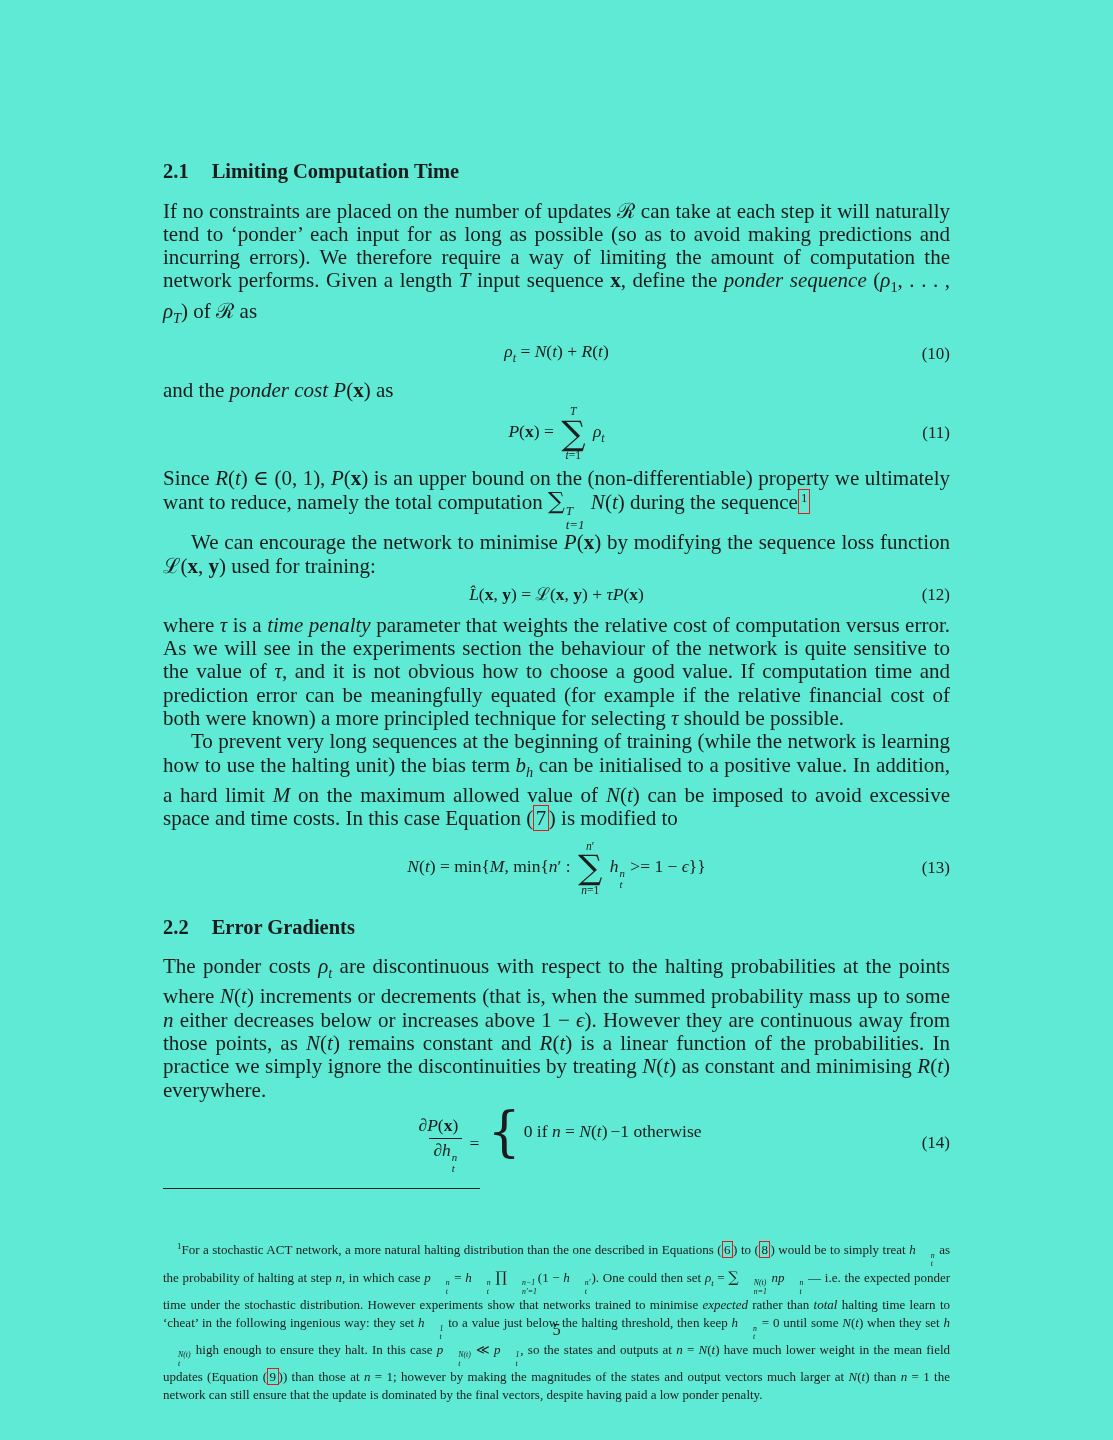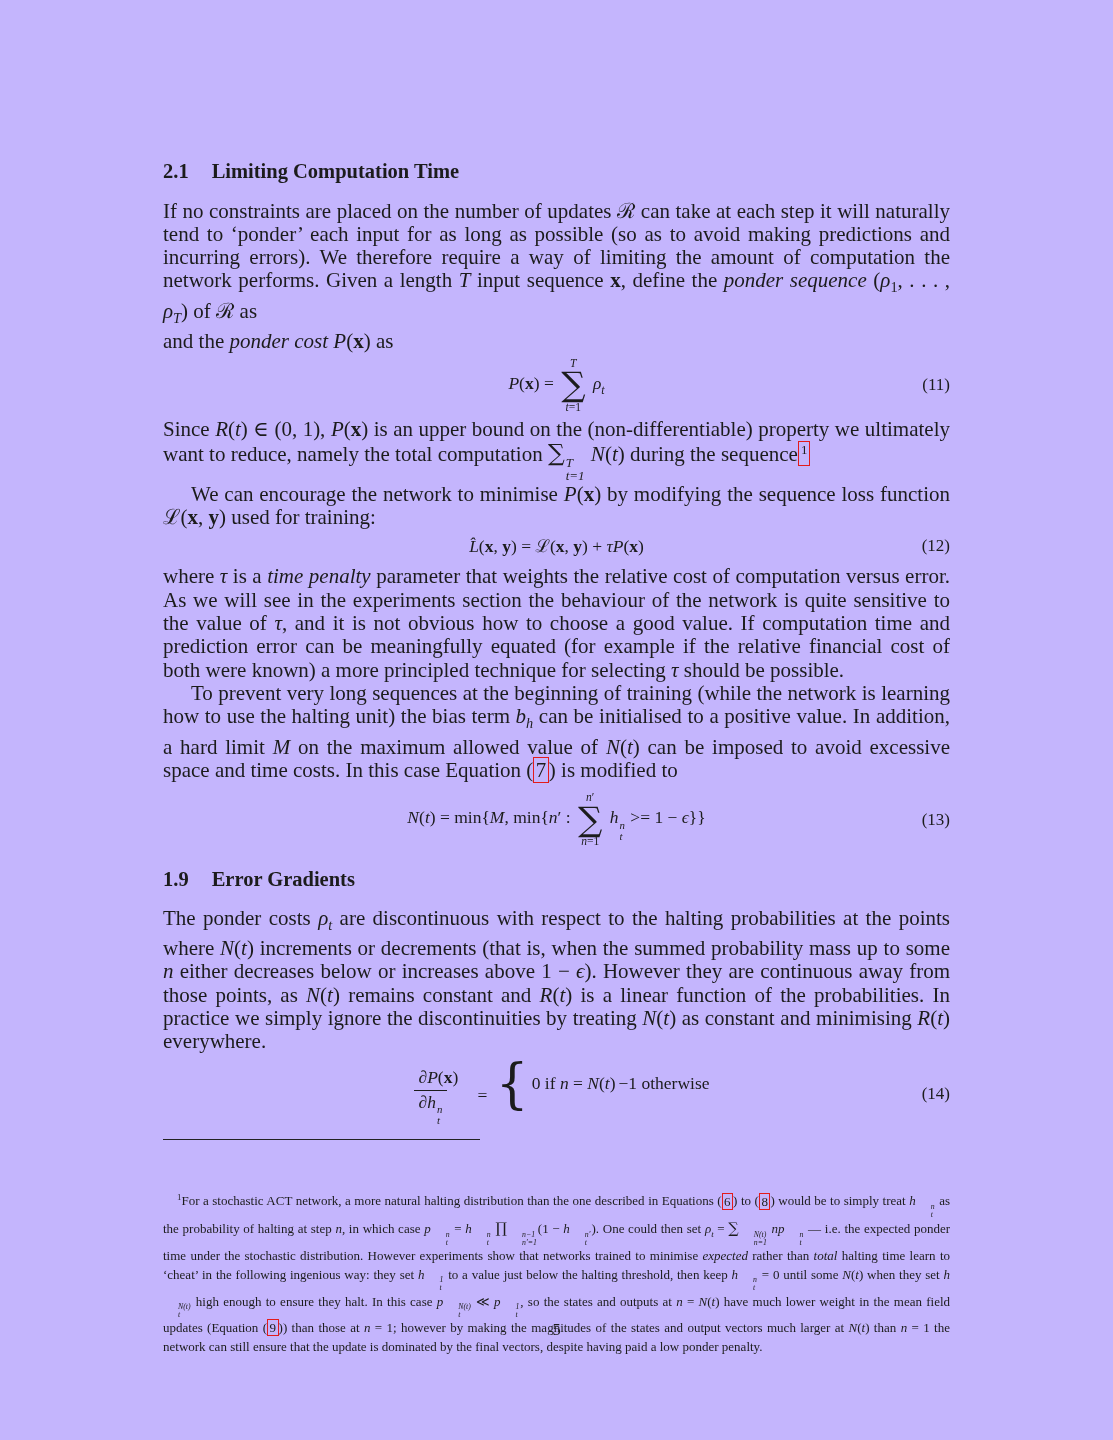--- a/index.html
+++ b/index.html
@@ -1,17 +1,17 @@
 <!DOCTYPE html>
 <html><head>
 <meta charset="utf-8">
 <style>
   html,body { margin:0; padding:0; background:#ffffff; }
   .page {
-    position:relative; width:1113px; height:1440px; background:#c4b5fd;
+    position:relative; width:1113px; height:1440px; background:#5eead4;
     color:#1c1c1c; font-family:"Liberation Serif","DejaVu Serif",serif;
     overflow:hidden;
   }
   .content { position:absolute; left:163px; top:160px; width:787px; }
 
   .sec-head { display:flex; gap:23px; font-weight:bold; font-size:20.5px; line-height:1.15; }
   .sec-head.first { margin:0 0 16px 0; }
   .sec-head.second { margin:20px 0 15px 0; }
 
   .para { font-size:21px; line-height:23.3px; text-align:justify; margin:0; }
@@ -38,22 +38,22 @@
   .eq11 { margin:3px 0 5px 0; }
   .eq12 { margin:6px 0 8px 0; }
   .eq13 { margin:9px 0 12px 0; }
   .eq14 { margin:8px 0 10px 0; }
 
   .bigop { display:inline-flex; flex-direction:column; align-items:center;
            vertical-align:middle; margin:0 3px; }
   .bop { font-size:195%; line-height:0.92; font-family:"DejaVu Serif",serif; }
   .blim { font-size:66%; line-height:1.1; }
 
-  .frac { display:inline-flex; flex-direction:column; align-items:flex-start;
-          vertical-align:middle; margin:0 11px; }
+  .frac { display:inline-flex; flex-direction:column; align-items:flex-end;
+          vertical-align:middle; margin:0 3px; }
   .fnum, .fden { padding:1px 4px; }
   .fden { border-top:1.3px solid currentColor; }
 
   .cases { display:inline-flex; align-items:center; margin-left:4px; }
   .cbrace { font-size:295%; font-weight:400; line-height:0.85;
             font-family:"DejaVu Serif",serif; margin-right:3px; transform:scaleY(1.05); }
   .crows { display:inline-flex; flex-direction:row; gap:3px; text-align:left; }
 
   
   .rbox { border:1.6px solid #e31b1b; padding:0 1.5px; }
@@ -74,20 +74,24 @@
 <div class="page">
   <div class="content">
 
     <div class="sec-head first">
       <span>2.1</span>
       <span>Limiting Computation Time</span>
     </div>
 
     <p class="para">If no constraints are placed on the number of updates <span class="cal">ℛ</span> can take at each step it will naturally tend to ‘ponder’ each input for as long as possible (so as to avoid making predictions and incurring errors).  We therefore require a way of limiting the amount of computation the network performs. Given a length <i>T</i> input sequence <b>x</b>, define the <i>ponder sequence</i> (<i>ρ</i><sub>1</sub>, . . . , <i>ρ<sub>T</sub></i>) of <span class="cal">ℛ</span> as</p>
 
+    <div class="eq eq10">
+      <span class="eq-body"><i>ρ<sub>t</sub></i> = <i>N</i>(<i>t</i>) + <i>R</i>(<i>t</i>)</span>
+      <span class="eq-num">(10)</span>
+    </div>
 
     <p class="para">and the <i>ponder cost</i> <i class="scr">P</i>(<b>x</b>) as</p>
 
     <div class="eq eq11">
       <span class="eq-body"><i class="scr">P</i>(<b>x</b>) = <span class="bigop">
             <span class="blim"><i>T</i></span>
             <span class="bop">∑</span>
             <span class="blim"><i>t</i>=1</span>
           </span> <i>ρ<sub>t</sub></i></span>
       <span class="eq-num">(11)</span>
@@ -115,21 +119,21 @@
             <span class="bop">∑</span>
             <span class="blim"><i>n</i>=1</span>
           </span> <i>h</i><span class="ss">
             <span>n</span>
             <span>t</span>
           </span> &gt;= 1 − <i>ϵ</i>}}</span>
       <span class="eq-num">(13)</span>
     </div>
 
     <div class="sec-head second">
-      <span>1.9</span>
+      <span>2.2</span>
       <span>Error Gradients</span>
     </div>
 
     <p class="para">The ponder costs <i>ρ<sub>t</sub></i> are discontinuous with respect to the halting probabilities at the points where <i>N</i>(<i>t</i>) increments or decrements (that is, when the summed probability mass up to some <i>n</i> either decreases below or increases above 1 − <i>ϵ</i>).  However they are continuous away from those points, as <i>N</i>(<i>t</i>) remains constant and <i>R</i>(<i>t</i>) is a linear function of the probabilities.  In practice we simply ignore the discontinuities by treating <i>N</i>(<i>t</i>) as constant and minimising <i>R</i>(<i>t</i>) everywhere.</p>
 
 
     <div class="eq eq14">
       <span class="eq-body"><span class="frac">
             <span class="fnum">∂<i class="scr">P</i>(<b>x</b>)</span>
             <span class="fden">∂<i>h</i><span class="ss">

